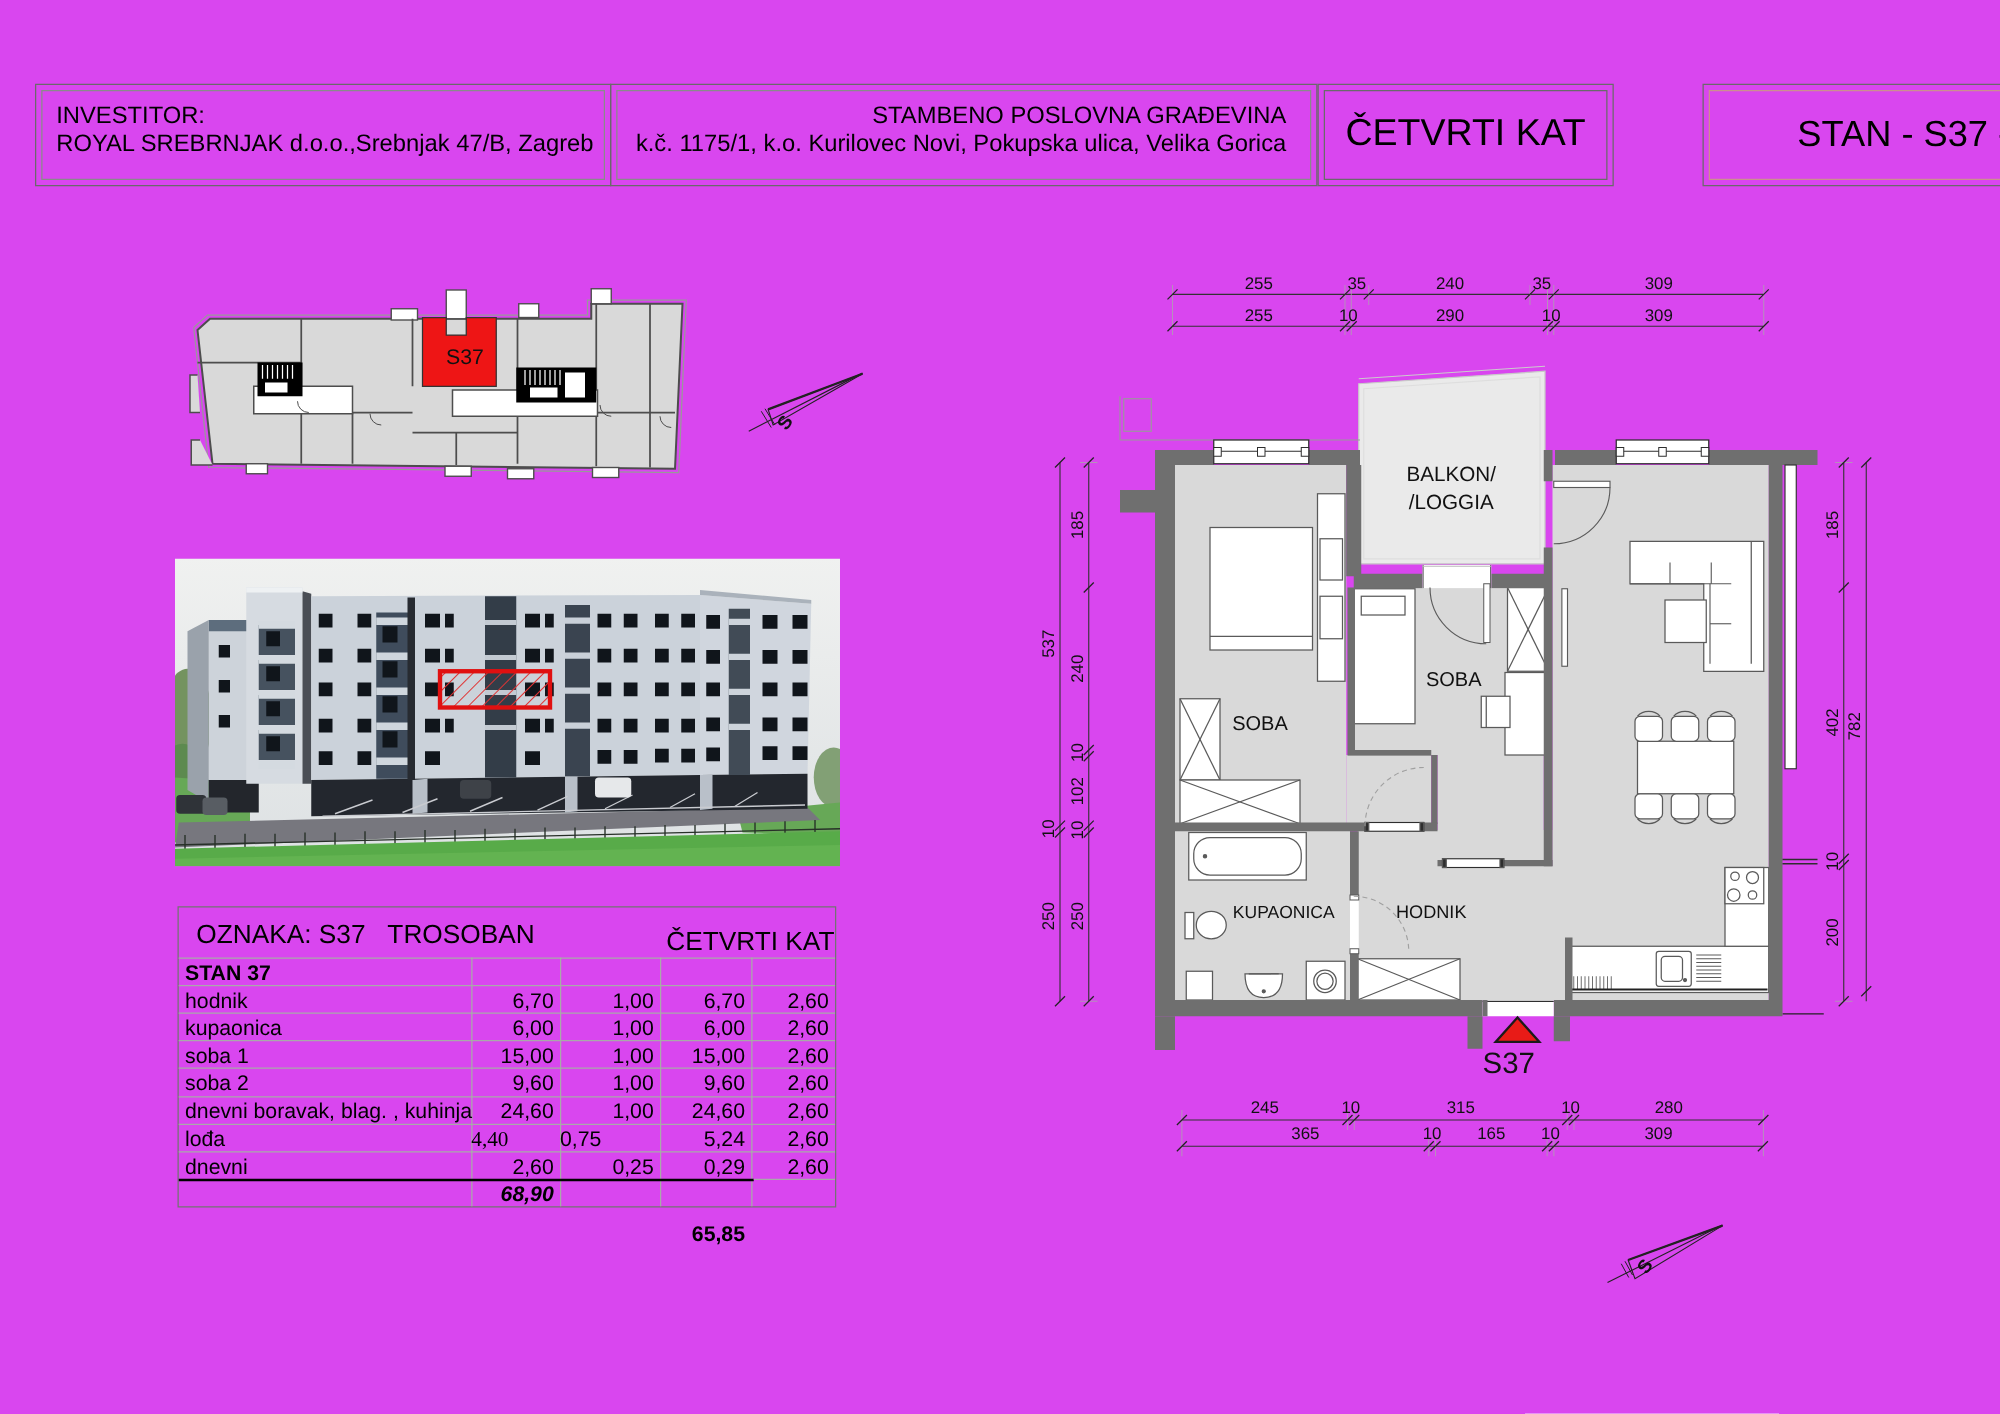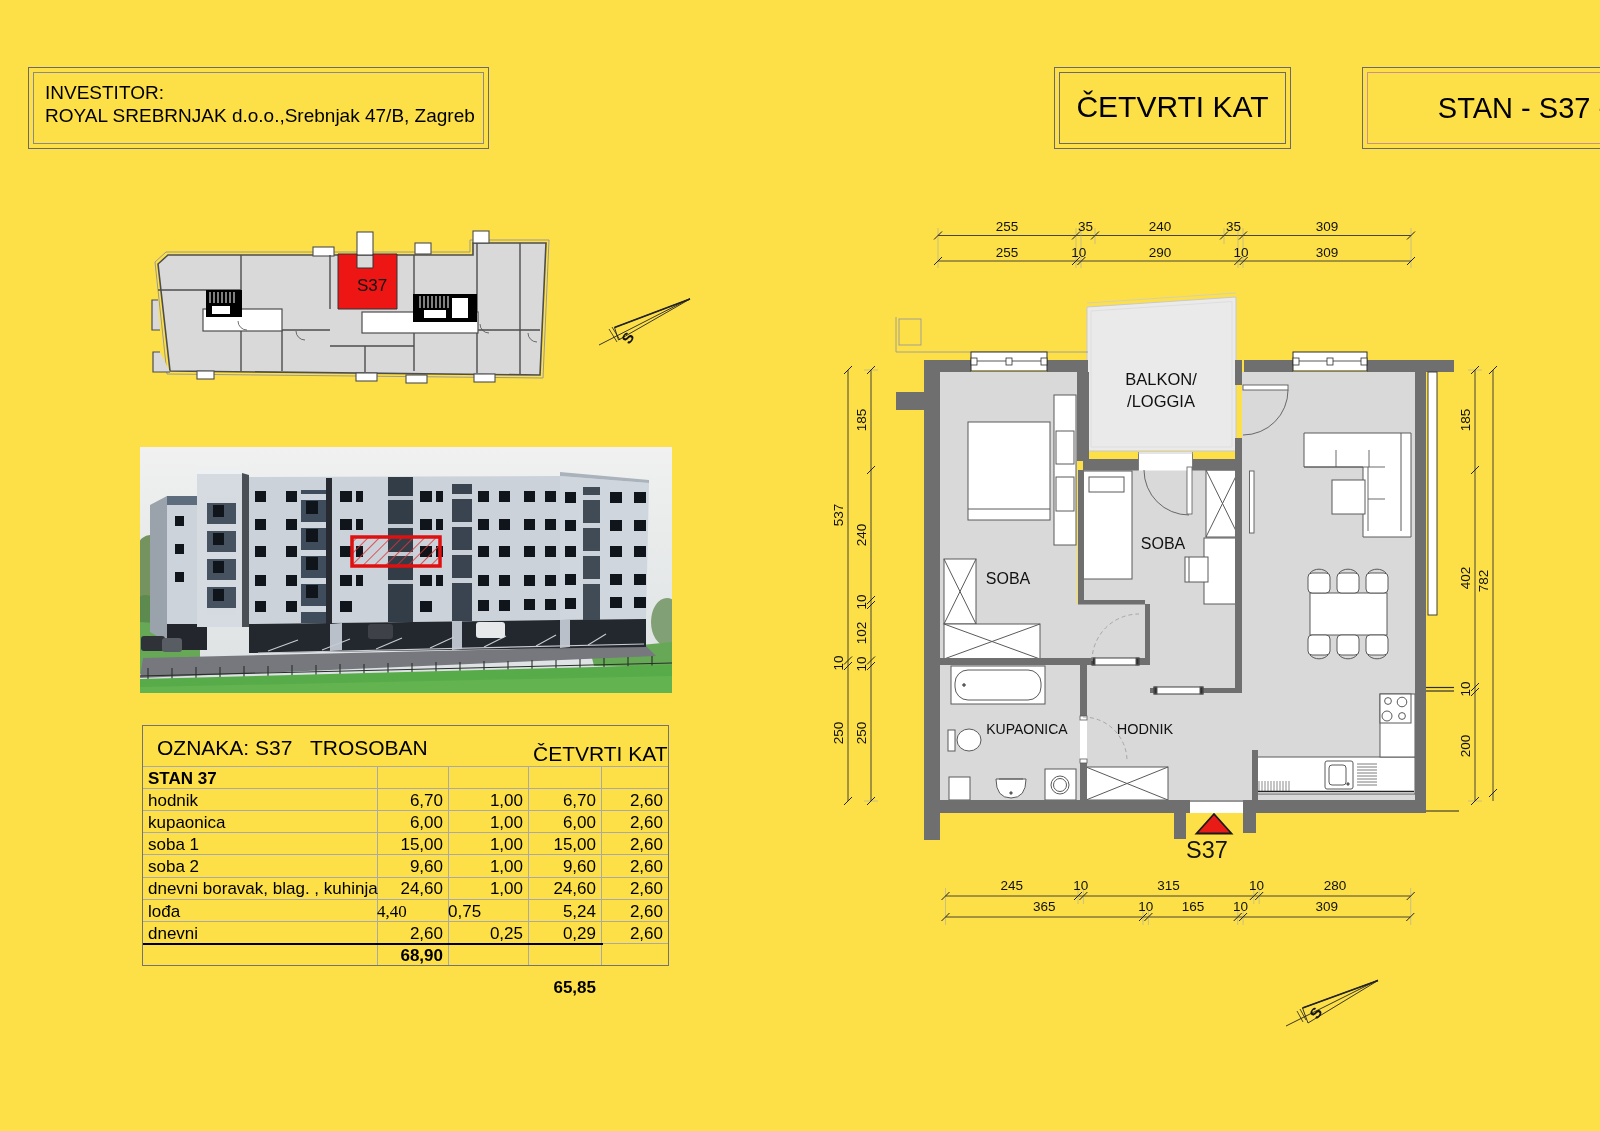--- a/index.html
+++ b/index.html
@@ -1,28 +1,32 @@
 <!DOCTYPE html>
 <html><head>
 <meta charset="utf-8">
 <style>
   html,body{margin:0;padding:0;background:#ffffff;}
-  #page{position:relative;width:1600px;height:1131px;background:#fde047;overflow:hidden;
+  #page{position:relative;width:1600px;height:1131px;background:#d946ef;overflow:hidden;
         font-family:"Liberation Sans",sans-serif;color:#000;}
   .abs{position:absolute;}
   .hdrbox{position:absolute;border:1px solid #6a6a6a;}
   .hdrin{position:absolute;left:4px;top:4px;right:4px;bottom:4px;border:1px solid #8a8a8a;}
 </style>
 </head>
 <body>
 <div id="page">
 
   <div class="hdrbox" style="left:28px;top:67px;width:459px;height:80px;">
     <div class="hdrin"></div>
     <div class="abs" style="left:16px;top:13px;font-size:19px;line-height:23px;">INVESTITOR:<br>ROYAL SREBRNJAK d.o.o.,Srebnjak 47/B, Zagreb</div>
+  </div>
+  <div class="hdrbox" style="left:488px;top:67px;width:564px;height:80px;">
+    <div class="hdrin"></div>
+    <div class="abs" style="left:0;right:24px;top:13px;font-size:19px;line-height:23px;text-align:right;">STAMBENO POSLOVNA GRAĐEVINA<br>k.č. 1175/1, k.o. Kurilovec Novi, Pokupska ulica, Velika Gorica</div>
   </div>
   <div class="hdrbox" style="left:1054px;top:67px;width:235px;height:80px;">
     <div class="hdrin" style="border-color:#6a6a6a;"></div>
     <div class="abs" style="left:0;right:0;top:22px;font-size:30px;text-align:center;">ČETVRTI KAT</div>
   </div>
   <div class="hdrbox" style="left:1362px;top:67px;width:274px;height:80px;">
     <div class="hdrin" style="border-color:#cc8f8f;"></div>
     <div class="abs" style="left:46px;right:0;top:24px;font-size:29px;text-align:center;">STAN - S37 -</div>
   </div>
 
@@ -353,21 +357,21 @@
     <div class="abs" style="left:5px;top:176px;">lođa</div>
     <div class="abs" style="left:5px;top:198px;">dnevni</div>
 
     <div class="abs" style="left:234px;top:65px;width:66px;text-align:right;">6,70</div>
     <div class="abs" style="left:234px;top:87px;width:66px;text-align:right;">6,00</div>
     <div class="abs" style="left:234px;top:109px;width:66px;text-align:right;">15,00</div>
     <div class="abs" style="left:234px;top:131px;width:66px;text-align:right;">9,60</div>
     <div class="abs" style="left:234px;top:153px;width:66px;text-align:right;">24,60</div>
     <div class="abs" style="left:234px;top:176px;width:66px;text-align:left;font-family:Liberation Serif, serif;">4,40</div>
     <div class="abs" style="left:234px;top:198px;width:66px;text-align:right;">2,60</div>
-    <div class="abs" style="left:234px;top:220px;width:66px;text-align:right;font-weight:bold;">68,90</div>
+    <div class="abs" style="left:234px;top:220px;width:66px;text-align:right;font-weight:bold;font-style:italic;">68,90</div>
 
     <div class="abs" style="left:305px;top:65px;width:75px;text-align:right;">1,00</div>
     <div class="abs" style="left:305px;top:87px;width:75px;text-align:right;">1,00</div>
     <div class="abs" style="left:305px;top:109px;width:75px;text-align:right;">1,00</div>
     <div class="abs" style="left:305px;top:131px;width:75px;text-align:right;">1,00</div>
     <div class="abs" style="left:305px;top:153px;width:75px;text-align:right;">1,00</div>
     <div class="abs" style="left:305px;top:176px;width:75px;">0,75</div>
     <div class="abs" style="left:305px;top:198px;width:75px;text-align:right;">0,25</div>
 
     <div class="abs" style="left:385px;top:65px;width:68px;text-align:right;">6,70</div>

